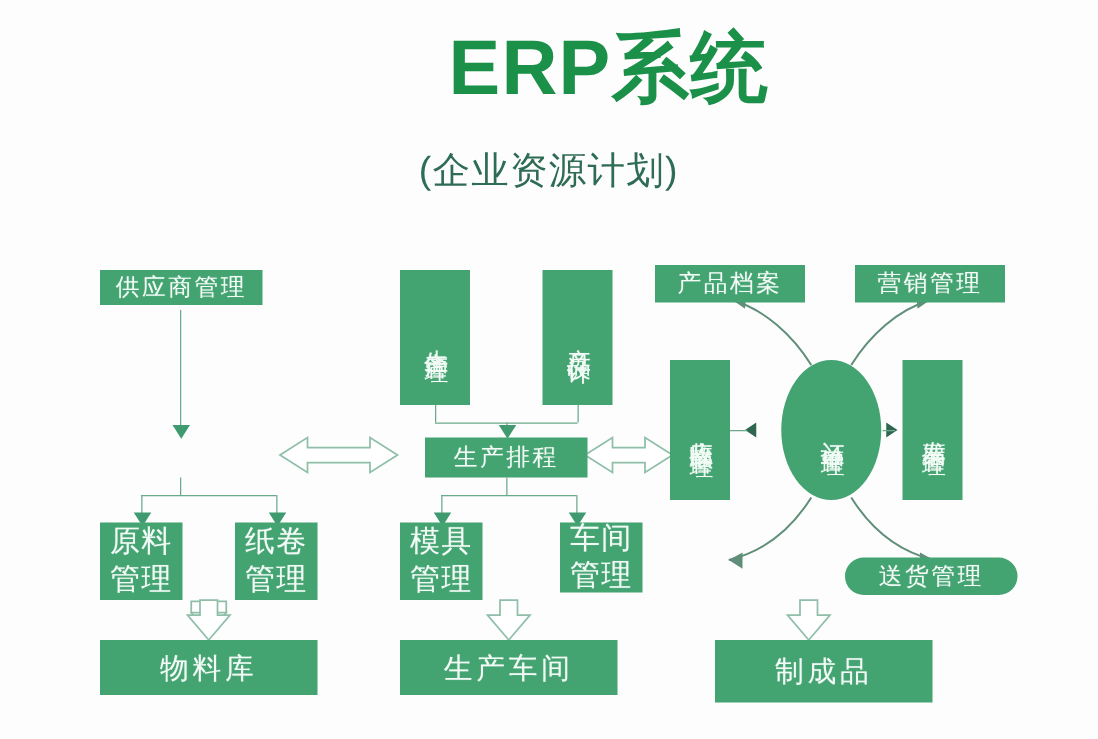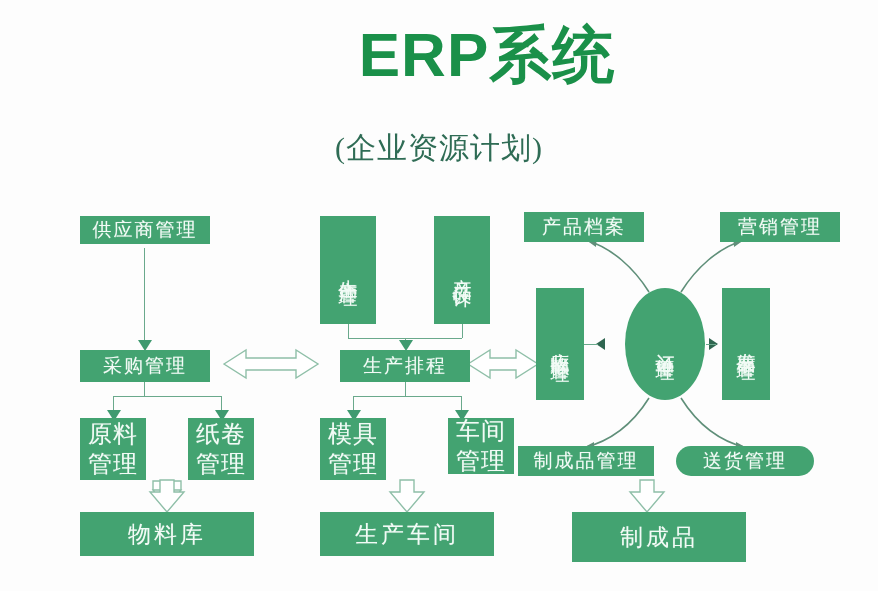--- a/index.html
+++ b/index.html
@@ -29,27 +29,27 @@
     font-weight: bold;
     color: #1a9049;
     letter-spacing: 1px;
     line-height: 1.05;
     font-family: "Liberation Sans", "DejaVu Sans", sans-serif;
     padding-left: 48px;
   }
   #subtitle {
     position: absolute;
     left: 0;
-    top: 128px;
+    top: 116px;
     width: 878px;
     text-align: center;
     font-size: 30px;
     color: #2f6c55;
     letter-spacing: 1px;
-    font-family: Liberation Serif, serif;
+    font-family: Liberation Sans, sans-serif;
   }
 
   
   .node {
     position: absolute;
     background: #43a371;
     color: #f2fbf6;
     display: flex;
     align-items: center;
     justify-content: center;
@@ -166,21 +166,20 @@
 
     <path class="curve" d="M 681,398 C 696,422 718,441 747,448"></path>
     <polygon class="curvehead" points="747,448 736,442 736,455"></polygon>
   </svg>
 
   <div class="node h" style="left:80px; top:216px; width:130px; height:28px;">供应商管理</div>
 
   <div class="vline" style="left:144px; top:248px; height:94px;"></div>
   <div class="tri-down" style="left:138px; top:340px;"></div>
 
-  <div class="node h" style="left:80px; top:350px; width:130px; height:32px;">采购管理</div>
 
   <div class="vline" style="left:144px; top:382px; height:14px;"></div>
   <div class="hline" style="left:113px; top:396px; width:108px;"></div>
   <div class="vline" style="left:113px; top:396px; height:16px;"></div>
   <div class="vline" style="left:221px; top:396px; height:16px;"></div>
   <div class="tri-down" style="left:107px; top:410px;"></div>
   <div class="tri-down" style="left:215px; top:410px;"></div>
 
   <div class="node two" style="left:80px; top:418px; width:66px; height:62px;">原料
 管理</div>
@@ -208,32 +207,31 @@
   <div class="tri-down" style="left:455px; top:410px;"></div>
 
   <div class="node two" style="left:320px; top:418px; width:66px; height:62px;">模具
 管理</div>
   <div class="node two" style="left:448px; top:418px; width:66px; height:56px;text-align:center;">车间
 管理</div>
 
   <div class="node h" style="left:524px; top:212px; width:120px; height:30px;">产品档案</div>
 
   <div class="node rounded" style="left:320px; top:512px; width:174px; height:44px;">生产车间</div>
-  <div class="node h" style="left:684px; top:212px; width:120px; height:30px;margin-left:36px;">营销管理</div>
+  <div class="node h" style="left:684px; top:212px; width:120px; height:30px;">营销管理</div>
 
   <div class="node v" style="left:536px; top:288px; width:48px; height:112px;">应收款管理</div>
 
   <div class="node ellipse" style="left:625px; top:288px; width:80px; height:112px;">订单管理</div>
 
   <div class="node v" style="left:722px; top:288px; width:48px; height:112px;">发票管理</div>
 
   <div class="tri-left" style="left:596px; top:338px;"></div>
   <div class="hline" style="left:584px; top:344px; width:14px;"></div>
 
   <div class="tri-right" style="left:709px; top:338px;"></div>
   <div class="hline" style="left:706px; top:344px; width:10px;"></div>
 
-  <div class="node h" style="left:518px; top:446px; width:136px; height:30px;">制成品管理</div>
   <div class="node h" style="left:676px; top:446px; width:138px; height:30px;border-radius:15px;">送货管理</div>
 
   <div class="node rounded" style="left:572px; top:512px; width:174px; height:50px;">制成品</div>
 
 </div>
 
 </body></html>

